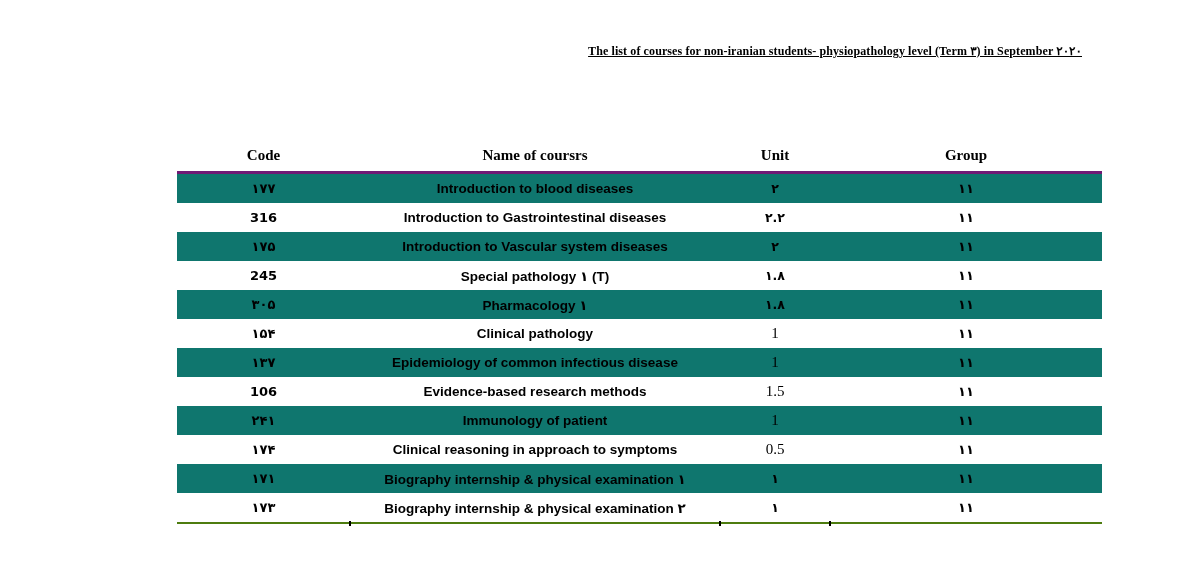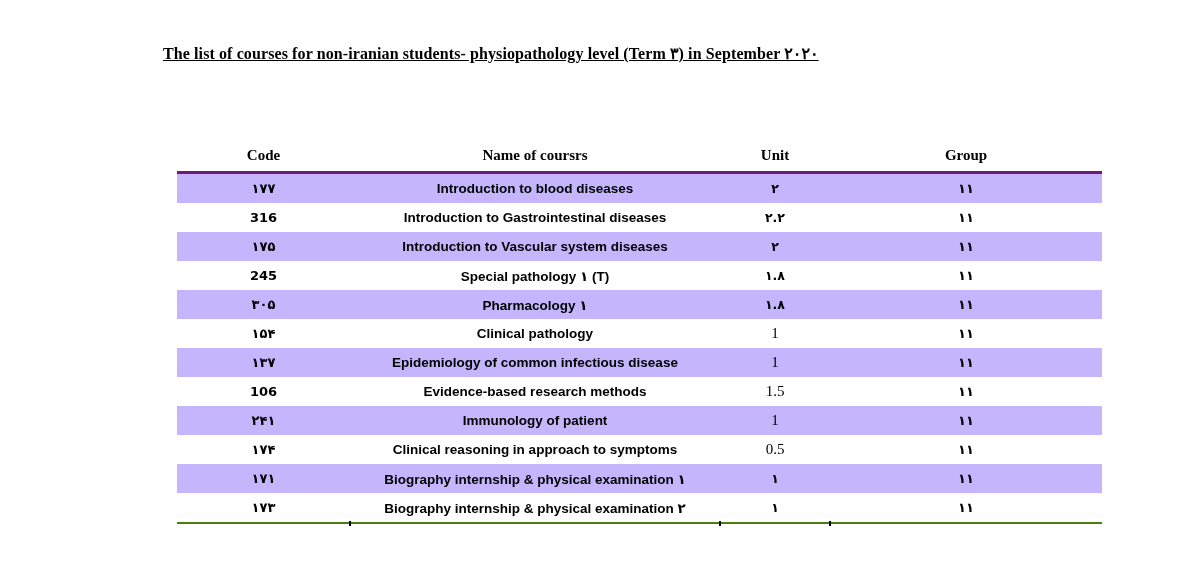--- a/index.html
+++ b/index.html
@@ -15,26 +15,26 @@
     font-family: "Liberation Serif", serif;
     color: #000000;
   }
   .page {
     position: absolute;
     inset: 0;
   }
   .doc-title {
     position: absolute;
     top: 44px;
-    left: 163px;
+    left: 157px;
     width: 925px;
-    text-align: left;
-    font-family: "Liberation Serif", serif;
-    font-weight: bold;
-    font-size: 16px;
+    text-align: right;
+    font-family: "Liberation Serif", serif;
+    font-weight: bold;
+    font-size: 12px;
     letter-spacing: 0.1px;
     text-decoration: underline;
     white-space: nowrap;
   }
   table.courses {
     position: absolute;
     top: 139px;
     left: 177px;
     width: 925px;
     border-collapse: collapse;
@@ -54,21 +54,21 @@
     vertical-align: middle;
     padding: 0;
     border-bottom: 3px solid #701a75;
   }
   tbody td {
     height: 29px;
     padding: 0;
     text-align: center;
     vertical-align: middle;
   }
-  tbody tr.striped { background: #c4b5fd; }
+  tbody tr.striped { background: #0f766e; }
   tbody tr:last-child td { border-bottom: 2px solid #4d7c0f; }
 
   td.code-cell, td.group-cell {
     font-family: "DejaVu Sans", sans-serif;
     font-weight: bold;
     font-size: 13px;
   }
   td.name-cell {
     font-family: "Liberation Sans", "DejaVu Sans", sans-serif;
     font-weight: bold;

